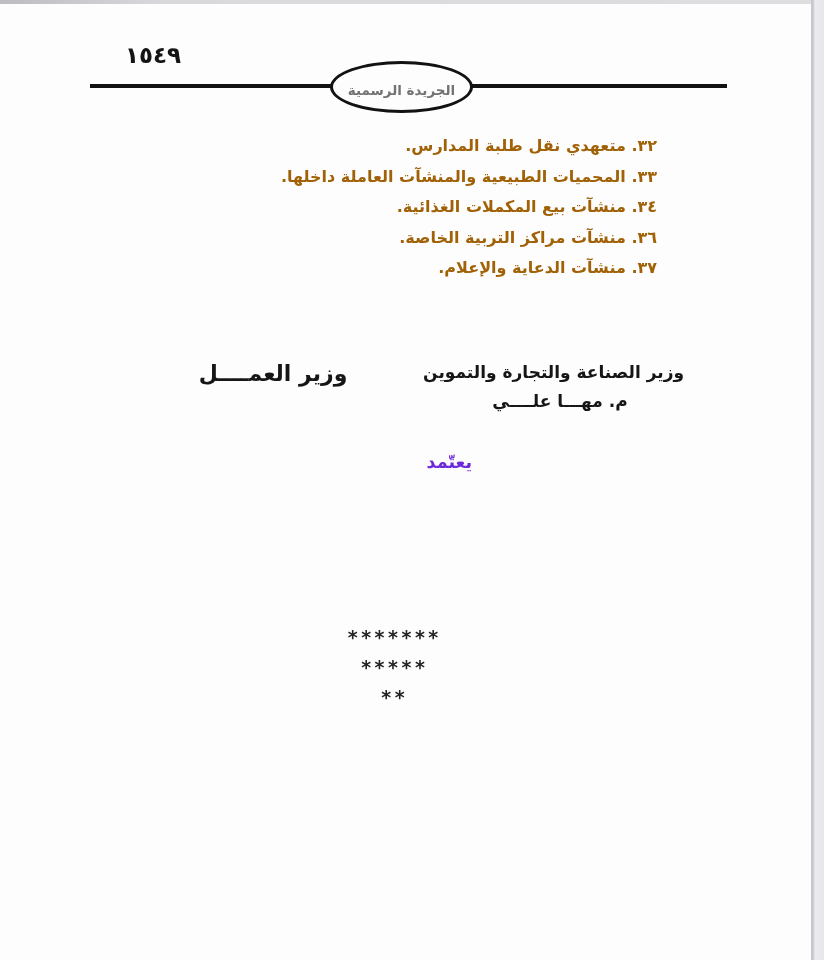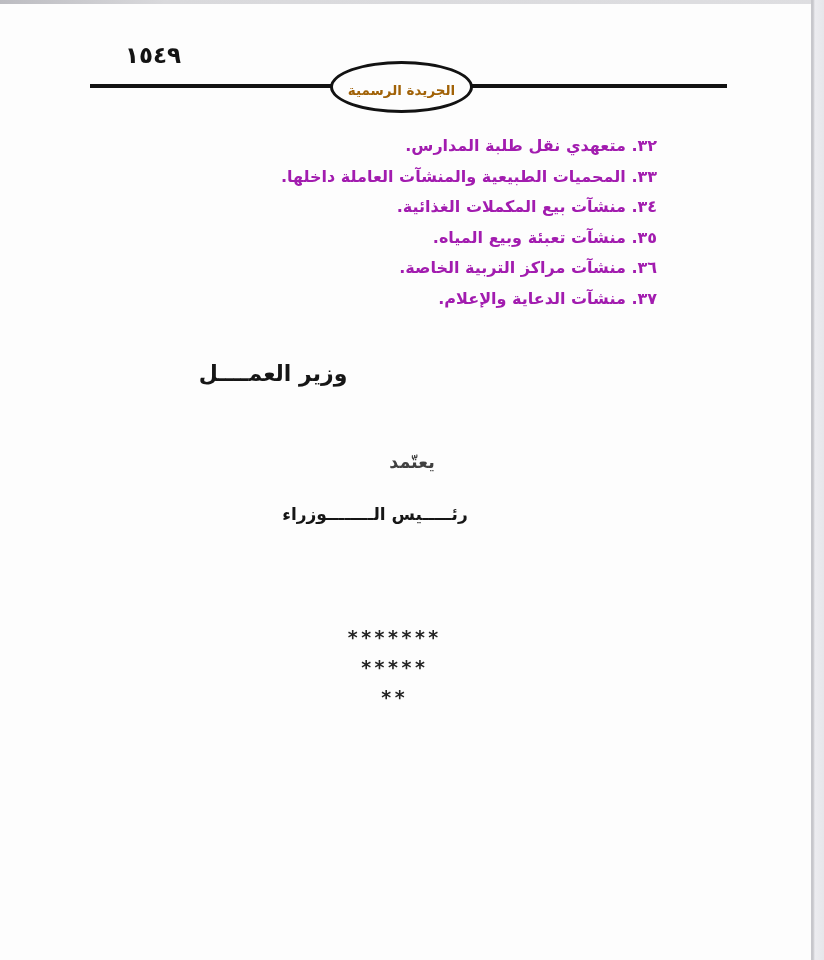--- a/index.html
+++ b/index.html
@@ -39,41 +39,41 @@
   .banner-ellipse {
     position: absolute; top: 61px; left: 330px;
     width: 143px; height: 52px;
     border: 3px solid #121212; border-radius: 50%;
     background: #fdfdfd;
     display: flex; align-items: center; justify-content: center;
     z-index: 2;
   }
   .banner-ellipse span {
     font-size: 13.5px; font-weight: bold;
-    padding-top: 6px; direction: rtl; color: #a16207;
+    padding-top: 6px; direction: rtl; color: #737373;
   }
   
   .item-list {
     position: absolute; top: 131px; right: 167px;
     direction: rtl; text-align: right;
     font-size: 16px; font-weight: bold;
-    line-height: 30.6px; color: #a21caf;
+    line-height: 30.6px; color: #a16207;
     white-space: nowrap;
   }
   
   .sig-block {
     position: absolute; direction: rtl; text-align: center;
     font-weight: bold; color: #161616; white-space: nowrap;
   }
   .sig-industry { top: 358px; left: 436px; width: 248px; font-size: 17px; line-height: 29px; }
   .sig-labor    { top: 360px; left: 166px; width: 214px; font-size: 22px; line-height: 28px; }
   .approval-word {
     position: absolute; top: 452px; left: 352px; width: 120px;
-    text-align: center; direction: rtl;
-    font-size: 17.5px; font-weight: bold; color: #404040;
+    direction: rtl;
+    font-size: 17.5px; font-weight: bold; color: #6d28d9;
   }
   .pm-block {
     position: absolute; top: 502px; left: 270px; width: 210px;
     text-align: center; direction: rtl;
     font-size: 17px; font-weight: bold; line-height: 24px;
     color: #161616; white-space: nowrap;
   }
   
   .star-separator {
     position: absolute; top: 622px; left: 294px; width: 200px;
@@ -95,32 +95,34 @@
   <div class="page-number">١٥٤٩</div>
   <div class="header-rule"></div>
   <div class="banner-ellipse">
     <span>الجريدة الرسمية</span>
   </div>
 
   <div class="item-list">
     <div>٣٢. متعهدي نقل طلبة المدارس.</div>
     <div>٣٣. المحميات الطبيعية والمنشآت العاملة داخلها.</div>
     <div>٣٤. منشآت بيع المكملات الغذائية.</div>
-    <div>٣٥. منشآت تعبئة وبيع المياه.</div>
     <div>٣٦. منشآت مراكز التربية الخاصة.</div>
     <div>٣٧. منشآت الدعاية والإعلام.</div>
   </div>
 
+  <div class="sig-block sig-industry">
+    <div>وزير الصناعة والتجارة والتموين</div>
+    <div>م. مهـــا علــــي</div>
+  </div>
   <div class="sig-block sig-labor">
     <div>وزير العمــــل</div>
   </div>
 
   <div class="approval-word">يعتّمد</div>
   <div class="pm-block">
-    <div>رئـــــيس الــــــــوزراء</div>
   </div>
 
   <div class="star-separator">
     <div class="star-row">*******</div>
     <div class="star-row">*****</div>
     <div class="star-row">**</div>
   </div>
 
 </div>
 

